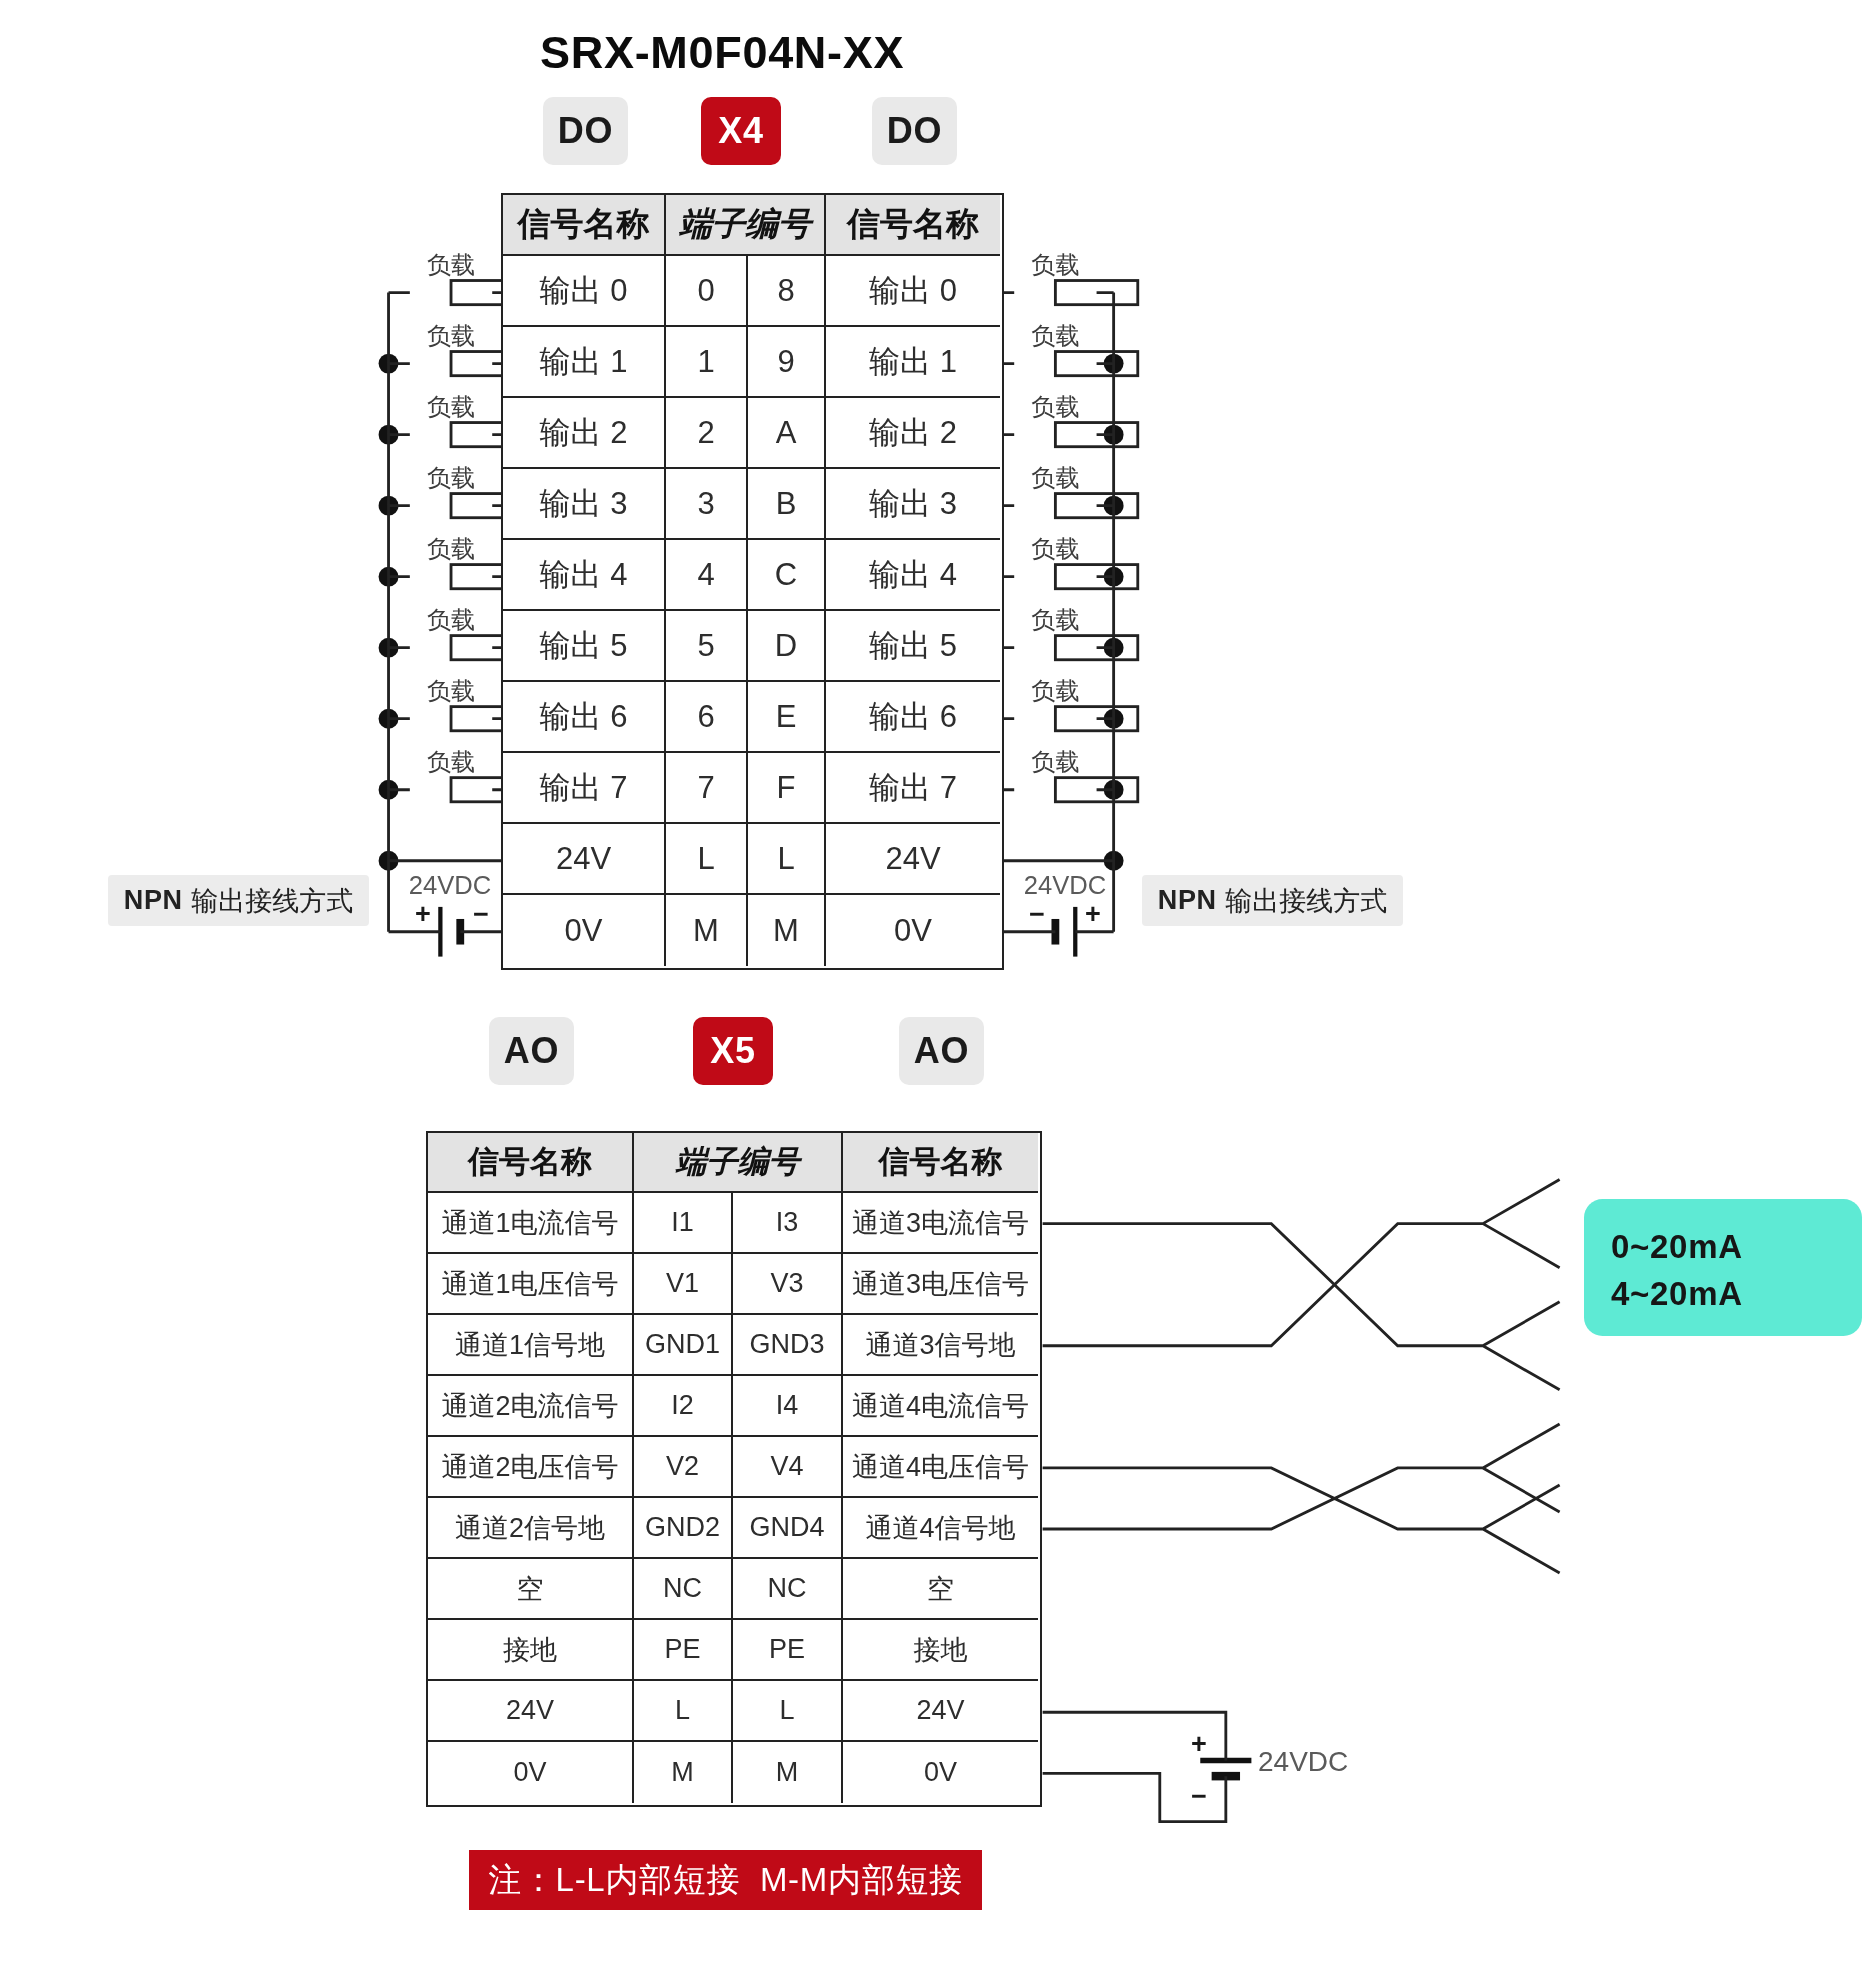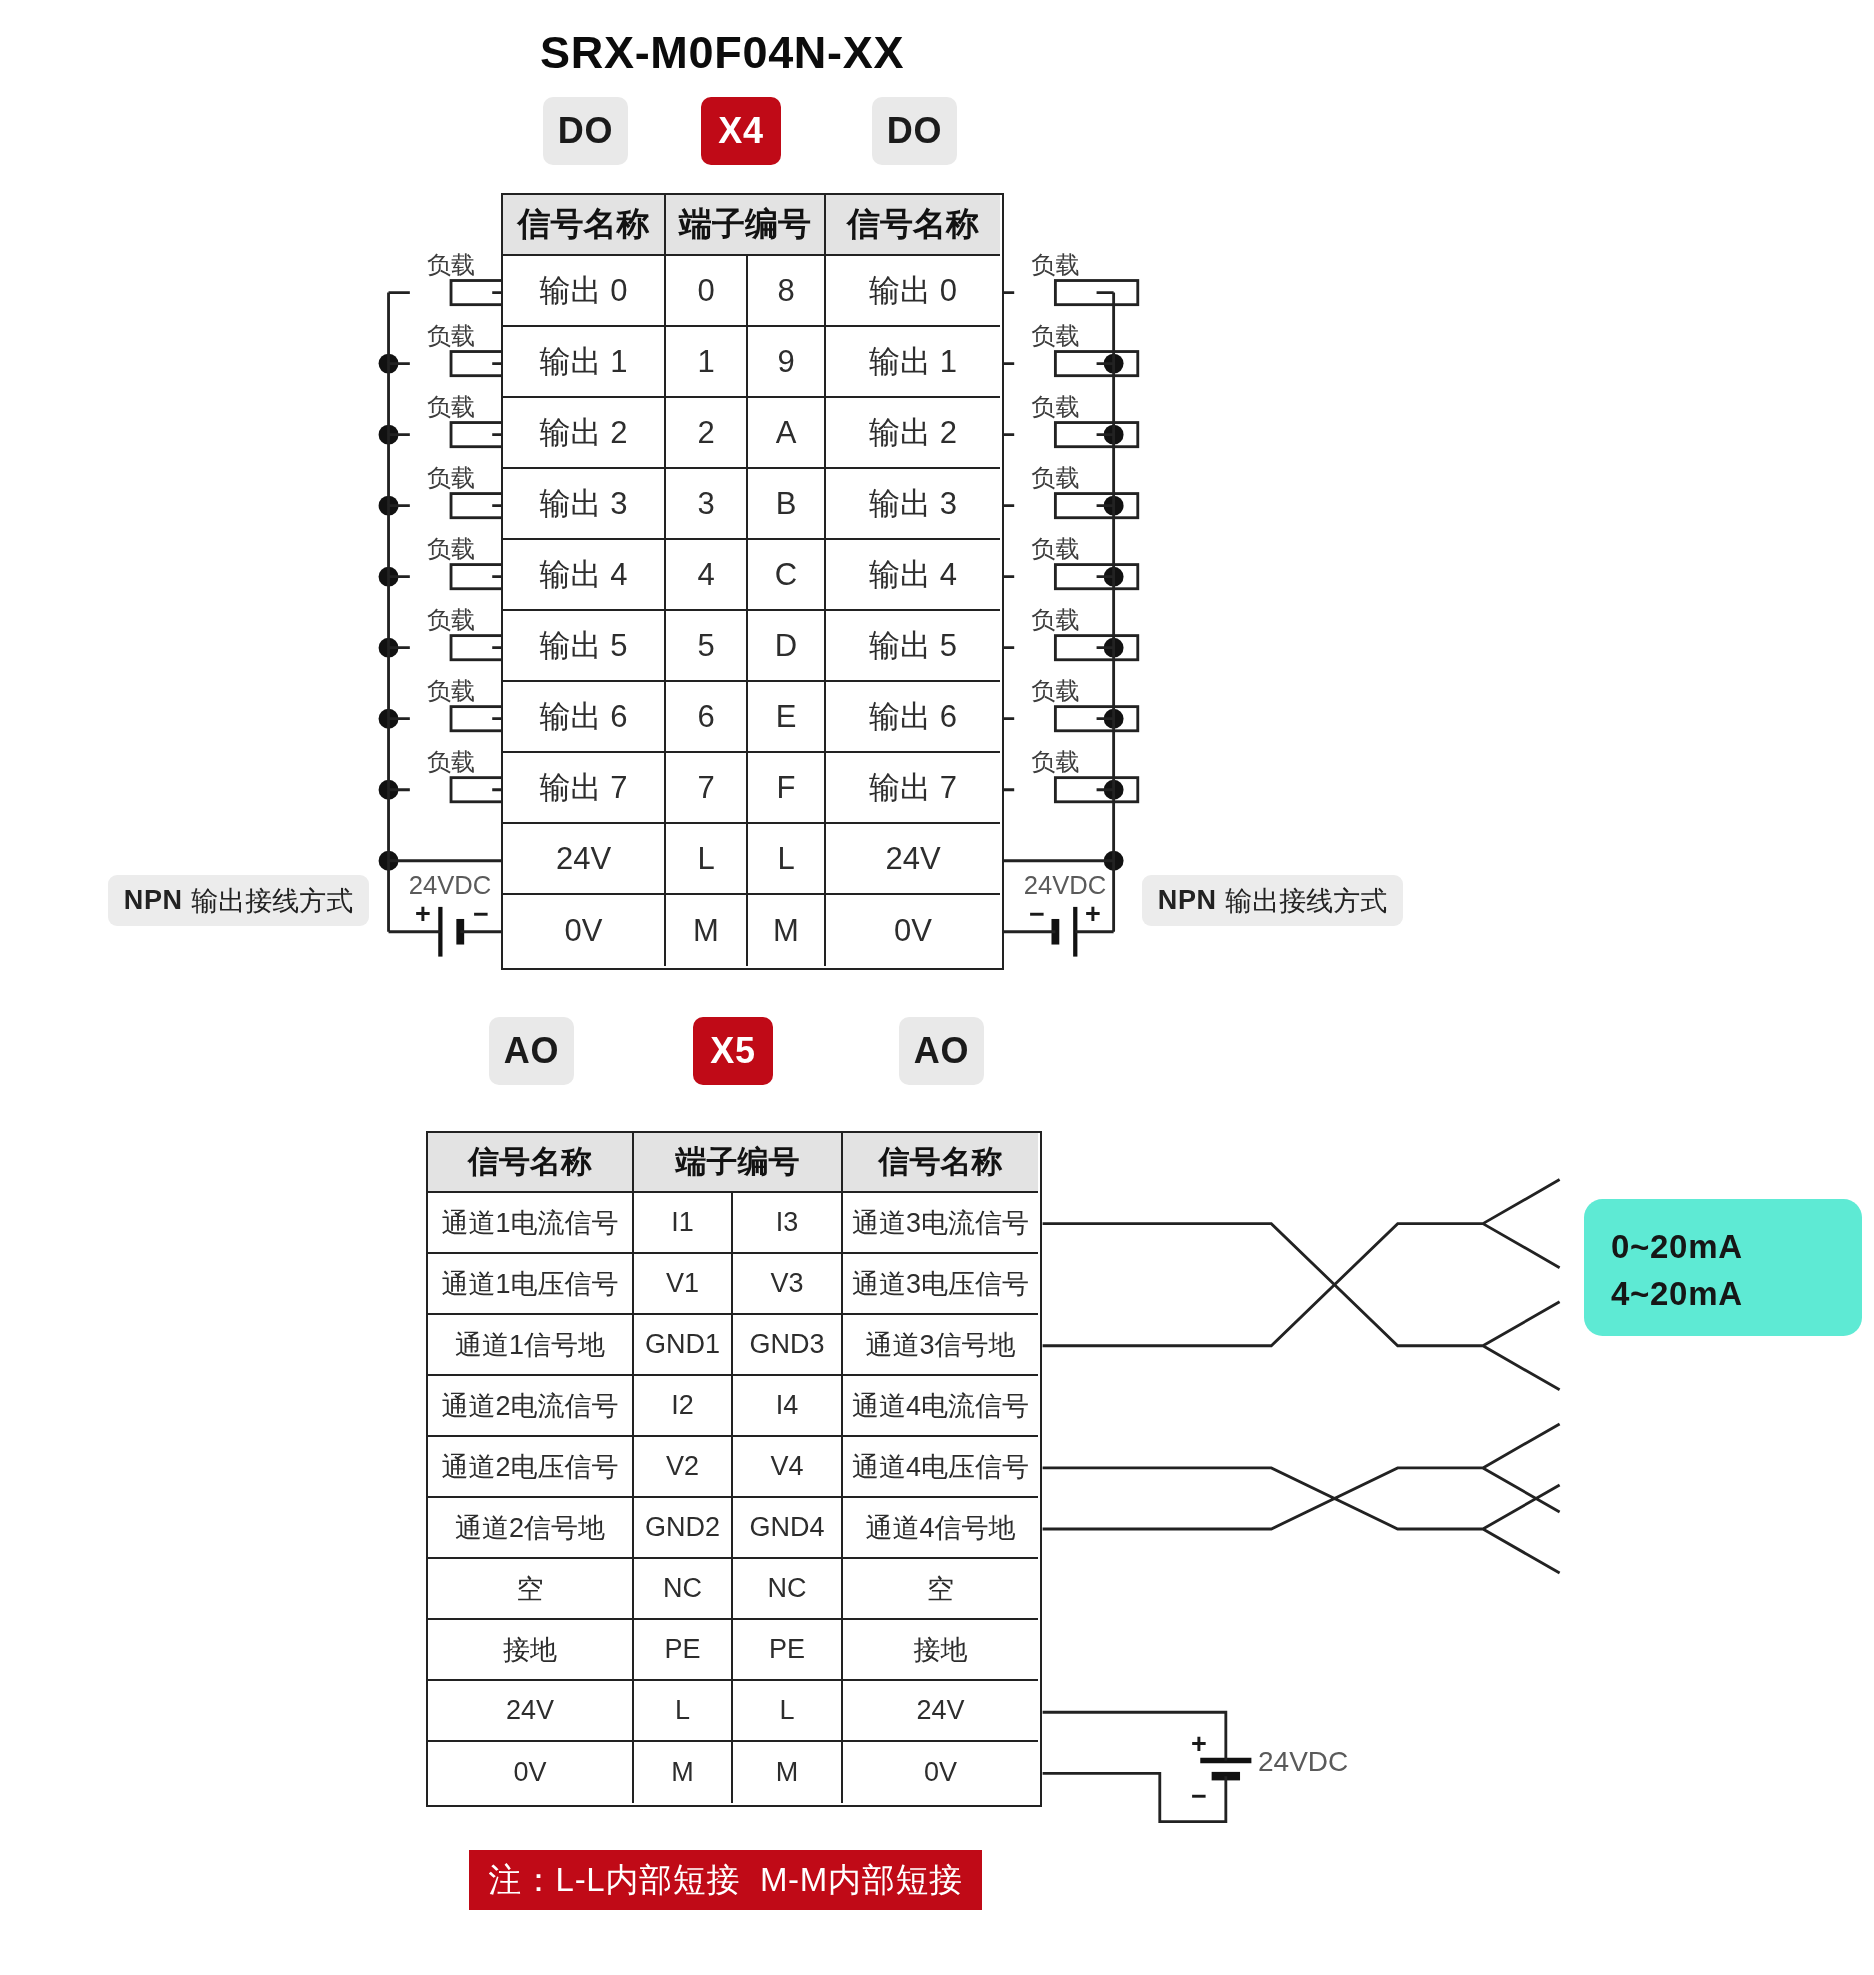--- a/index.html
+++ b/index.html
@@ -15,29 +15,29 @@
   #badge-ao-left{left:489px;top:1017px;width:85px;}
   #badge-x5{left:693px;top:1017px;width:80px;}
   #badge-ao-right{left:899px;top:1017px;width:85px;}
   .wtable{position:absolute;display:grid;border:2.8px solid #222;box-sizing:border-box;background:#fff;}
   .wtable .cell{border-right:2.8px solid #222;border-bottom:2.8px solid #222;display:flex;align-items:center;
                 justify-content:center;color:#2d2d2d;background:#fff;}
   .wtable .cell.c3{border-right:none;}
   .wtable .cell.lastrow{border-bottom:none;}
   .wtable .hcell{background:#e3e3e3;font-weight:bold;color:#121212;border-right:2.8px solid #222;
                  border-bottom:2.8px solid #222;display:flex;align-items:center;justify-content:center;}
-  .wtable .hcell.h2{grid-column:2/4;}
+  .wtable .hcell.h2{grid-column:2/4;font-style:italic;}
   .wtable .hcell.h3{border-right:none;}
   #table-do{left:501px;top:193px;width:503px;height:777px;
             grid-template-columns:163px 82px 78px 174px;grid-template-rows:61px repeat(10,71px);font-size:31px;}
   #table-do .hcell{font-size:33px;}
   #table-ao{left:426px;top:1131px;width:616px;height:676px;
             grid-template-columns:206px 99px 110px 195px;grid-template-rows:60px repeat(10,61px);font-size:27px;}
   #table-ao .hcell{font-size:31px;}
-  .npn-box{position:absolute;top:875px;height:51px;width:261px;background:#ececec;border-radius:9px;
+  .npn-box{position:absolute;top:875px;height:51px;width:261px;background:#ececec;border-radius:4px;
            display:flex;align-items:center;justify-content:center;font-size:27px;color:#222;}
   .npn-box b{font-weight:800;margin-right:8.5px;letter-spacing:0.7px;}
   #npn-left{left:108px;}
   #npn-right{left:1142px;}
   .batt-label{position:absolute;color:#5a5a5a;font-size:25.6px;text-align:center;}
   #label-24v-left{left:404px;top:871px;width:92px;}
   #label-24v-right{left:1019px;top:871px;width:92px;}
   #label-24v-bottom{left:1258px;top:1746px;width:156px;text-align:left;font-size:28px;}
   .sign{position:absolute;font-size:27px;font-weight:bold;color:#1a1a1a;width:28px;text-align:center;line-height:27px;}
   #sign-plus-left{left:409px;top:901px;}  #sign-minus-left{left:467px;top:901px;}

